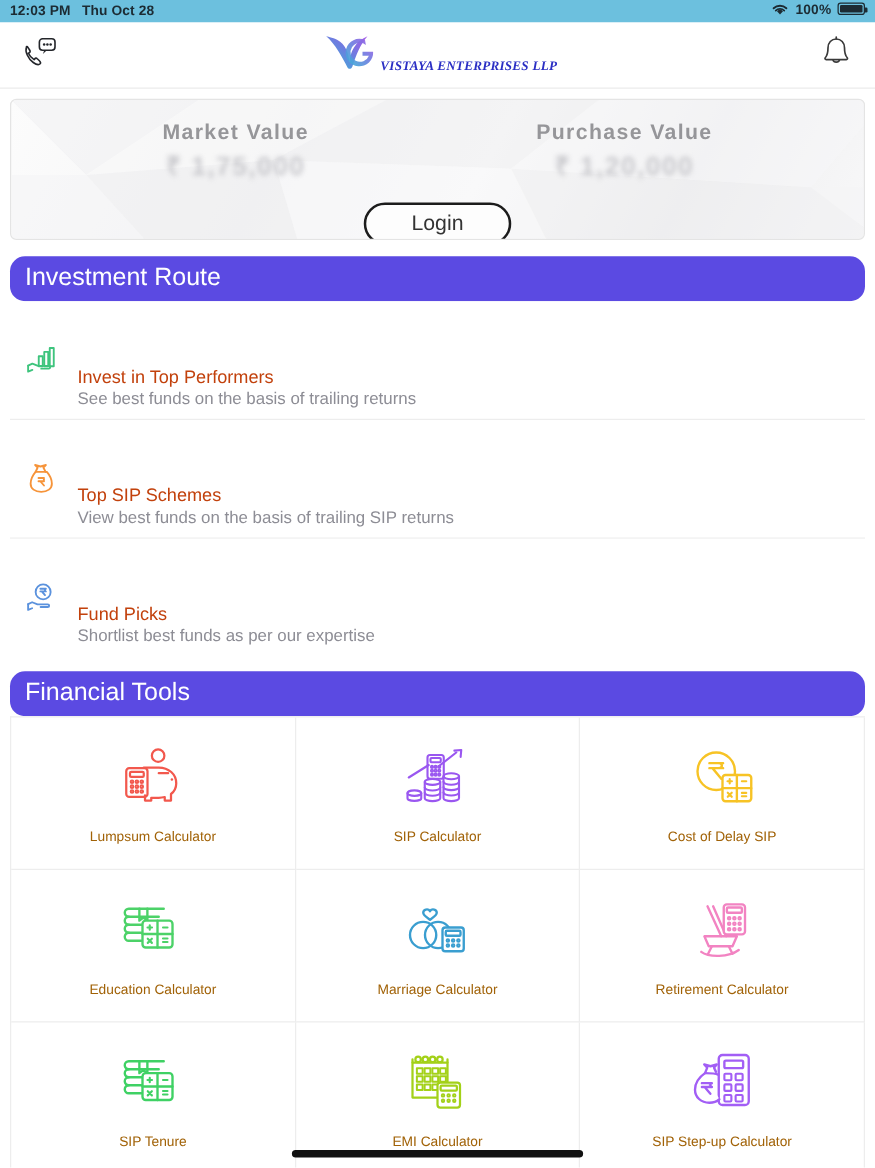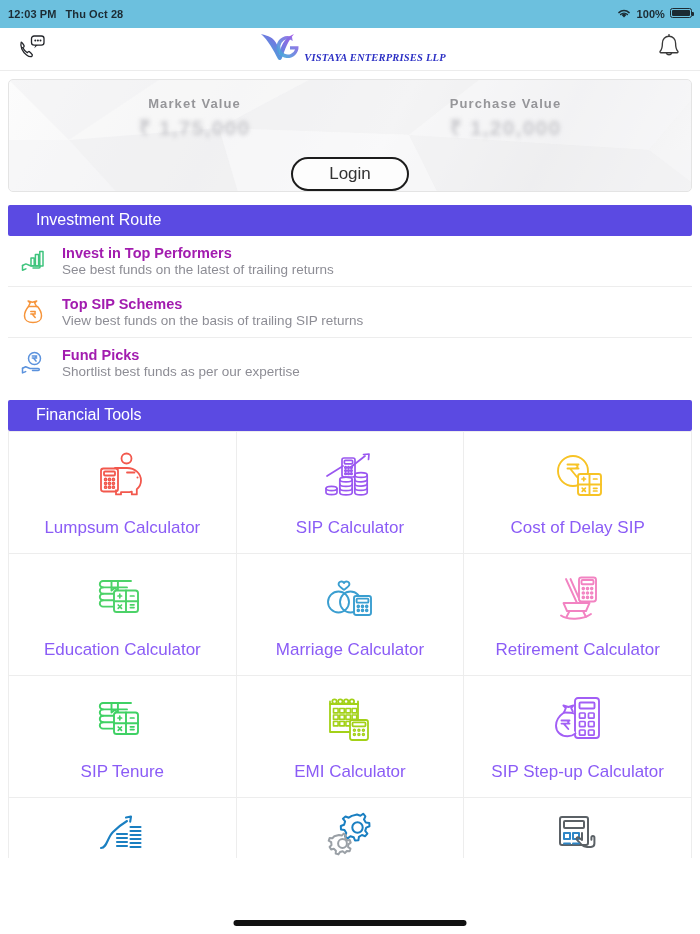--- a/index.html
+++ b/index.html
@@ -6,40 +6,40 @@
   html, body {
     width: 700px; height: 934px;
     background: #ffffff;
     font-family: "Liberation Sans", sans-serif;
     overflow: hidden;
   }
   .screen { position: relative; width: 700px; height: 934px; background:#fff; }
 
   
   .statusbar {
-    height: 28px; background: #6cc0de;
+    height: 18px; background: #6cc0de;
     display: flex; align-items: center; justify-content: space-between;
     padding: 0 8px; color: #1c2b33;
     font-size: 11px; font-weight: bold; letter-spacing: .1px;
   }
   .sb-left { display:flex; gap:9px; align-items:center; }
   .sb-right { display:flex; gap:5px; align-items:flex-start; }
   .battery-shell {
     width: 22px; height: 10px; border: 1.4px solid #1c2b33;
     border-radius: 2.5px; position: relative; display:inline-block;
   }
   .battery-shell::after{
     content:""; position:absolute; right:-3.4px; top:3px;
     width:2px; height:4px; background:#1c2b33; border-radius:0 1px 1px 0;
   }
   .battery-fill{ position:absolute; left:1px; top:1px; bottom:1px; right:1px; background:#1c2b33; border-radius:1px;}
 
   
   .appbar {
-    height: 43px; background:#fff;
+    height: 53px; background:#fff;
     display:flex; align-items:center; justify-content:space-between;
     padding: 0 18px; border-bottom: 1px solid #ececec;
   }
   .logo-wrap { display:flex; align-items:center; gap:4px; }
   .logo-text {
     font-family: "Liberation Serif", serif;
     font-style: italic; font-weight: bold;
     font-size: 10.5px; color: #2b2fc4; letter-spacing: .2px;
     align-self: flex-end; padding-bottom: 4px;
   }
@@ -49,70 +49,70 @@
     margin: 8px 8px 0 8px; height: 113px;
     border: 1px solid #e4e4e4; border-radius: 5px;
     position: relative; overflow: hidden;
     background: linear-gradient(118deg,#fcfcfc 0%,#f4f4f5 32%,#fafafa 55%,#eeeeef 78%,#f8f8f9 100%);
   }
   .poly { position:absolute; opacity:.55; }
   .hero-inner { position:relative; z-index:3; height:100%; padding-top:16px; }
   .values { display:flex; justify-content:space-around; padding: 0 30px; }
   .vblock { text-align:center; }
   .vlabel {
-    font-size:13px; font-weight:bold; color:#8e8e92;
+    font-size:17px; font-weight:bold; color:#8e8e92;
     letter-spacing:1.1px; filter: blur(0.55px); opacity:.92;
   }
   .vamount {
     font-size:21px; font-weight:bold; color:#c9c9cd;
     letter-spacing:1.2px; margin-top:2px; filter: blur(2.2px);
   }
   .login-wrap { display:flex; justify-content:center; margin-top:16px; }
   .login-btn {
     background:#fdfdfd; border:2px solid #1c1c1c; border-radius:18px;
     padding: 5px 36px; font-size:17px; color:#333;
     font-family:"Liberation Sans", sans-serif; cursor:pointer;
   }
 
   
   .sec-head {
     background:#5b4ae2; color:#fff;
-    font-size:16px; padding: 6px 12px 7px 28px;
-    margin: 13px 8px 0 8px; border-radius: 2px;
+    font-size:20px; padding: 6px 12px 7px 12px;
+    margin: 13px 8px 0 8px; border-radius: 12px;
   }
   .sec-head.tools { margin-top: 12px; }
 
   
   .route-list { margin: 0 8px; }
   .route-row {
     display:flex; align-items:center; gap:14px;
     padding: 9px 4px 9px 10px; border-bottom:1px solid #ededed;
     cursor:pointer; background:#fff;
   }
   .route-row:last-child{ border-bottom:none; }
   .route-ico { width:30px; height:30px; flex:0 0 30px; display:flex; align-items:center; justify-content:center; }
   .route-txt { display:flex; flex-direction:column; gap:1px; }
-  .route-title { font-size:14.5px; font-weight:bold; color:#a21caf; }
+  .route-title { font-size:14.5px; font-weight:normal; color:#c2410c;margin-top:44px; }
   .route-sub { font-size:13.5px; color:#8d8d95; }
 
   
   .tools-grid {
     margin: 0 8px; display:grid;
     grid-template-columns: repeat(3, 1fr);
     border-left:1px solid #ededed; border-top:1px solid #ededed;
     background:#fff;
   }
   .tool-cell {
     border-right:1px solid #ededed; border-bottom:1px solid #ededed;
     height: 122px; display:flex; flex-direction:column;
     align-items:center; justify-content:center; gap:14px; cursor:pointer;
   }
   .tool-cell.partial { height: 60px; justify-content:flex-start; padding-top:12px; overflow:hidden; border-bottom:none; }
   .tool-ico { height: 56px; display:flex; align-items:center; justify-content:center; }
-  .tool-label { font-size:17px; color:#8b5cf6; text-align:right; }
+  .tool-label { font-size:11px; color:#a16207; text-align:right; }
 
   
   .home-ind {
     position:absolute; bottom: 8px; left:50%; transform:translateX(-50%);
     width: 233px; height: 6px; background:#111; border-radius:3px; z-index:20;
   }
 </style>
 </head>
 <body>
 
@@ -217,21 +217,21 @@
             <rect x="12" y="11" width="3.2" height="8"></rect>
               <rect x="16.4" y="7.5" width="3.2" height="11.5"></rect>
             <rect x="20.8" y="4.4" width="3.2" height="14.6"></rect>
             <path d="M3.5 18.5 l3.4-1.6 4.5 1.8 h8.6 c1.5 0 1.5 2.2 0 2.2 h-6"></path>
             <path d="M3.5 18.5 l0 4.8 3.4-1.4"></path>
           </g>
         </svg>
       </span>
       <span class="route-txt">
         <span class="route-title">Invest in Top Performers</span>
-        <span class="route-sub">See best funds on the latest of trailing returns</span>
+        <span class="route-sub">See best funds on the basis of trailing returns</span>
       </span>
     </div>
 
     <div class="route-row">
       <span class="route-ico">
         <svg width="28" height="28" viewBox="0 0 28 28">
           <g fill="none" stroke="#f6943a" stroke-width="1.5" stroke-linecap="round" stroke-linejoin="round">
             <path d="M9.5 8.5 c-2.6 3-4 6.3-4 9.4 0 4 3.4 6.6 8.5 6.6 s8.5-2.6 8.5-6.6 c0-3.1-1.4-6.4-4-9.4 Z"></path>
             <path d="M9.5 8.5 l1.6-3.5 -2-2 4.3 1.2 4.3-1.2 -2 2 1.8 3.5"></path>
             <path d="M11.8 13.4 h4.4 M11.8 16 h4.4 M15 13.4 c1.6 0 1.6 2.6 0 2.6 h-1.8 l3 3.4"></path>

